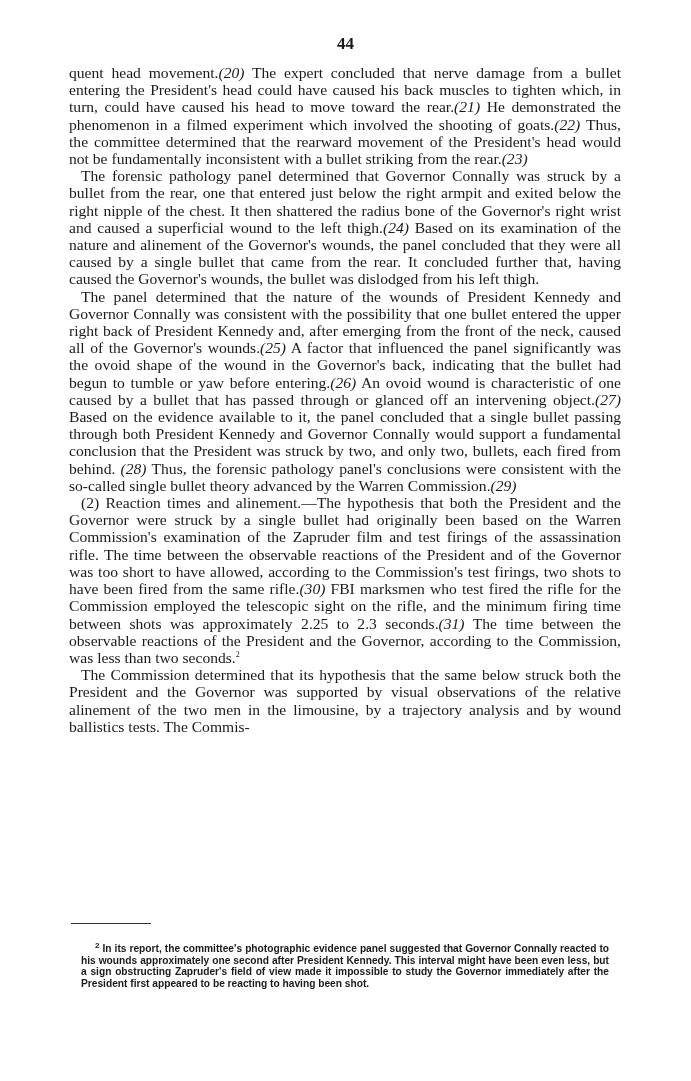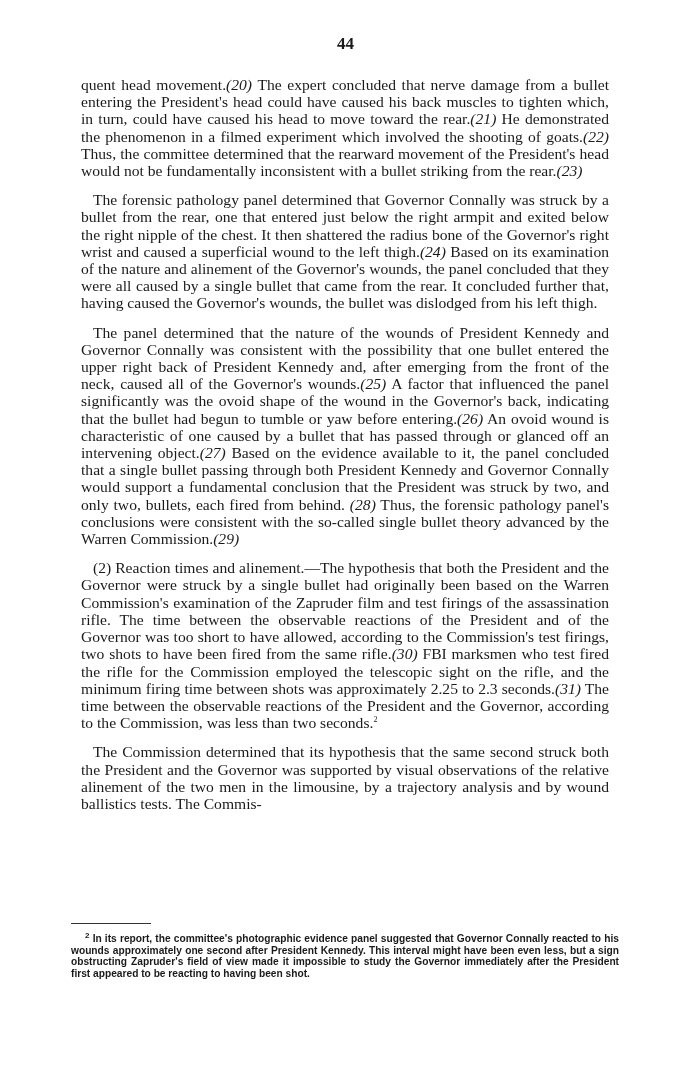--- a/index.html
+++ b/index.html
@@ -6,46 +6,46 @@
   body { width: 691px; height: 1081px; position: relative; overflow: hidden; color: #1a1a1a; }
   .page-number {
     position: absolute; top: 34px; left: 0; width: 691px; text-align: center;
     font-family: "Liberation Serif", "DejaVu Serif", serif; font-size: 17px; font-weight: bold;
   }
   .body-text {
     position: absolute; top: 64px; left: 69px; width: 552px;
     font-family: "Liberation Serif", "DejaVu Serif", serif;
     font-size: 15.6px; line-height: 17.2px; text-align: justify;
   }
-  .body-text p { margin: 12px; text-indent: 12px; }
+  .body-text p { margin: 0; text-indent: 12px; }
   .body-text p.cont { text-indent: 0; }
   .body-text .ref { font-style: italic; }
   .body-text .hd { }
   .footnote-rule {
     position: absolute; top: 923px; left: 71px; width: 80px; height: 0;
     border-top: 1px solid #333;
   }
   .footnote {
     position: absolute; top: 931px; left: 69px; width: 552px;
     font-family: "Liberation Sans", "DejaVu Sans", sans-serif; font-weight: bold;
     font-size: 10.2px; line-height: 11.6px; text-align: justify;
   }
-  .footnote p { margin: 2px; text-indent: 14px; }
+  .footnote p { margin: 12px; text-indent: 14px; }
   sup { font-size: 8px; line-height: 0; }
 </style>
 </head>
 <body>
 
 <div class="page-number">44</div>
 
 <div class="body-text" id="body-text">
     <p class="cont"><span>quent head movement.</span><span class="ref">(20)</span><span> The expert concluded that nerve damage from a bullet entering the President's head could have caused his back muscles to tighten which, in turn, could have caused his head to move toward the rear.</span><span class="ref">(21)</span><span> He demonstrated the phenomenon in a filmed experiment which involved the shooting of goats.</span><span class="ref">(22)</span><span> Thus, the committee determined that the rearward movement of the President's head would not be fundamentally inconsistent with a bullet striking from the rear.</span><span class="ref">(23)</span></p>
     <p><span>The forensic pathology panel determined that Governor Connally was struck by a bullet from the rear, one that entered just below the right armpit and exited below the right nipple of the chest. It then shattered the radius bone of the Governor's right wrist and caused a superficial wound to the left thigh.</span><span class="ref">(24)</span><span> Based on its examination of the nature and alinement of the Governor's wounds, the panel concluded that they were all caused by a single bullet that came from the rear. It concluded further that, having caused the Governor's wounds, the bullet was dislodged from his left thigh.</span></p>
     <p><span>The panel determined that the nature of the wounds of President Kennedy and Governor Connally was consistent with the possibility that one bullet entered the upper right back of President Kennedy and, after emerging from the front of the neck, caused all of the Governor's wounds.</span><span class="ref">(25)</span><span> A factor that influenced the panel significantly was the ovoid shape of the wound in the Governor's back, indicating that the bullet had begun to tumble or yaw before entering.</span><span class="ref">(26)</span><span> An ovoid wound is characteristic of one caused by a bullet that has passed through or glanced off an intervening object.</span><span class="ref">(27)</span><span> Based on the evidence available to it, the panel concluded that a single bullet passing through both President Kennedy and Governor Connally would support a fundamental conclusion that the President was struck by two, and only two, bullets, each fired from behind. </span><span class="ref">(28)</span><span> Thus, the forensic pathology panel's conclusions were consistent with the so-called single bullet theory advanced by the Warren Commission.</span><span class="ref">(29)</span></p>
     <p><span>(2) </span><span class="hd">Reaction times and alinement.</span><span>—The hypothesis that both the President and the Governor were struck by a single bullet had originally been based on the Warren Commission's examination of the Zapruder film and test firings of the assassination rifle. The time between the observable reactions of the President and of the Governor was too short to have allowed, according to the Commission's test firings, two shots to have been fired from the same rifle.</span><span class="ref">(30)</span><span> FBI marksmen who test fired the rifle for the Commission employed the telescopic sight on the rifle, and the minimum firing time between shots was approximately 2.25 to 2.3 seconds.</span><span class="ref">(31)</span><span> The time between the observable reactions of the President and the Governor, according to the Commission, was less than two seconds.</span><sup>2</sup></p>
-    <p><span>The Commission determined that its hypothesis that the same second struck both the President and the Governor was supported by visual observations of the relative alinement of the two men in the limousine, by a trajectory analysis and by wound ballistics tests. The Commis-</span></p>
+    <p><span>The Commission determined that its hypothesis that the same below struck both the President and the Governor was supported by visual observations of the relative alinement of the two men in the limousine, by a trajectory analysis and by wound ballistics tests. The Commis-</span></p>
   </div>
 
 <div class="footnote-rule"></div>
 
 <div class="footnote">
   <p><sup>2</sup> <span>In its report, the committee's photographic evidence panel suggested that Governor Connally reacted to his wounds approximately one second after President Kennedy. This interval might have been even less, but a sign obstructing Zapruder's field of view made it impossible to study the Governor immediately after the President first appeared to be reacting to having been shot.</span></p>
 </div>
 
 </body></html>

